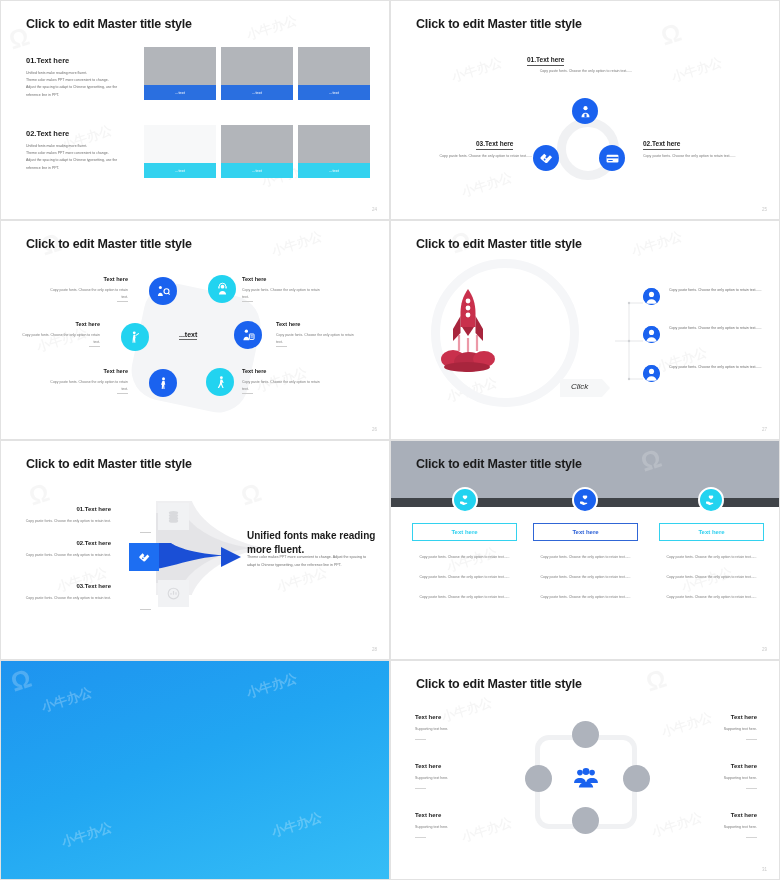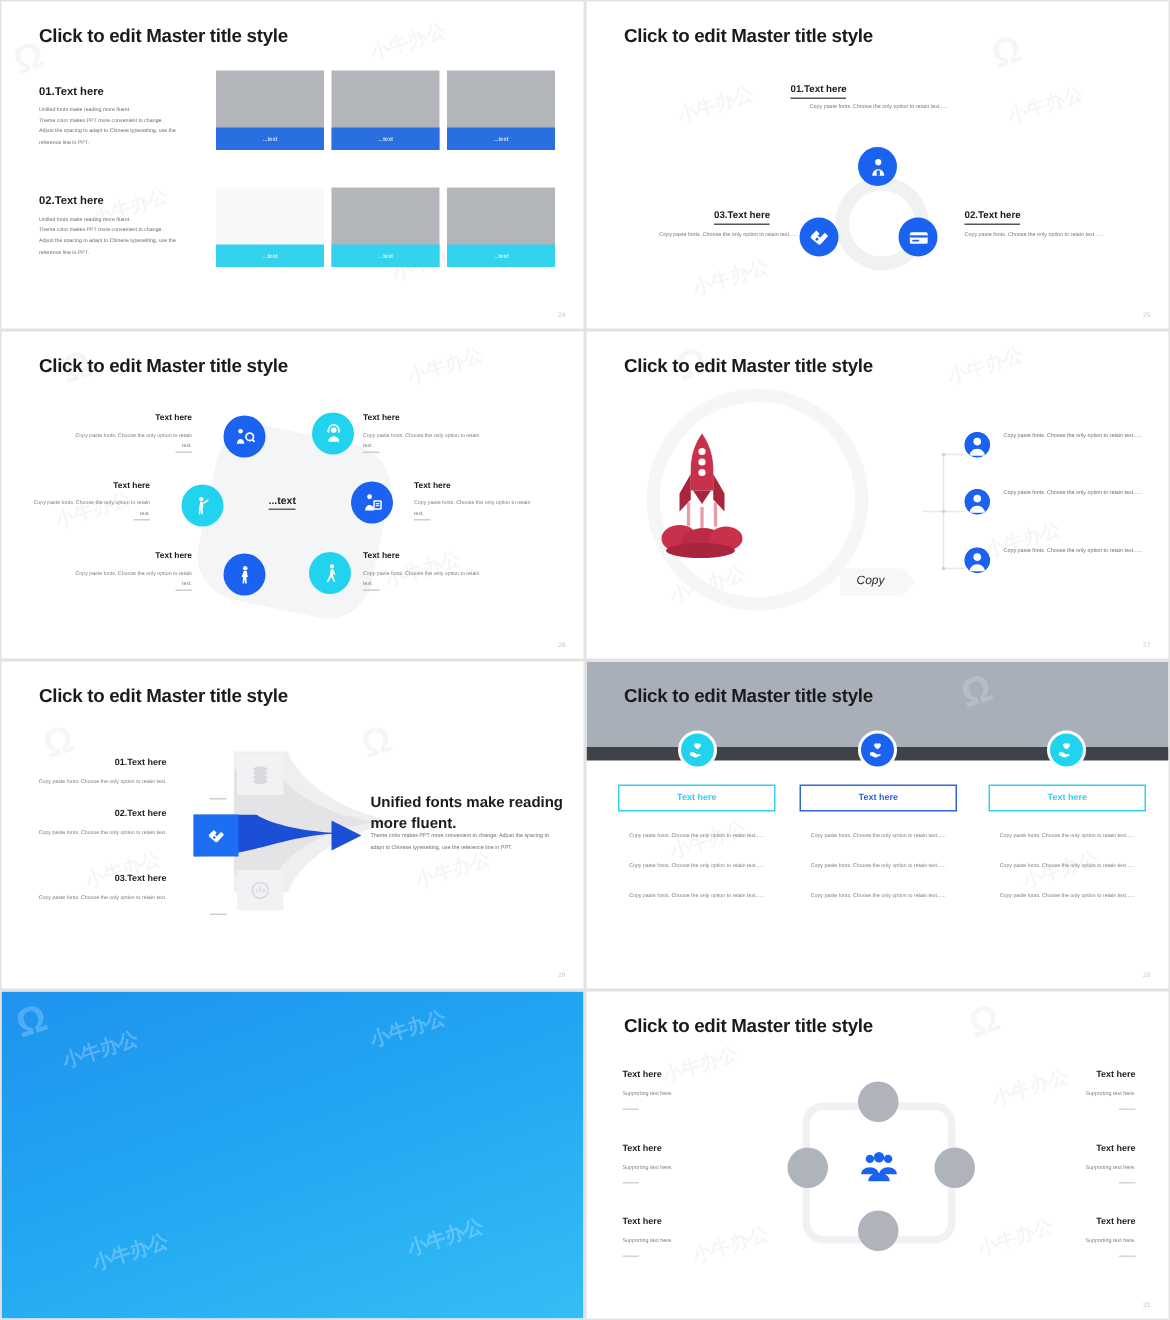--- a/index.html
+++ b/index.html
@@ -275,21 +275,21 @@
         <path d="M30 52v16M39 55v15M48 52v16" stroke="#e0576f" stroke-width="2.2" opacity="0.6"></path>
         <ellipse cx="24" cy="76" rx="12" ry="9" fill="#c9304c"></ellipse>
         <ellipse cx="40" cy="79" rx="15" ry="10" fill="#b92b46"></ellipse>
         <ellipse cx="55" cy="76" rx="11" ry="8" fill="#c9304c"></ellipse>
         <ellipse cx="38" cy="84" rx="23" ry="5" fill="#a8253d"></ellipse>
       </svg>
 
       <svg style="position:absolute;left:168px;top:155px;" width="52" height="24" viewBox="0 0 52 24">
         <path d="M1 3h42l8 9-8 9H1z" fill="#f6f7f8"></path>
       </svg>
-      <div class="s4-text" style="left:180px;top:161px;">Copy</div>
+      <div class="s4-text" style="left:180px;top:161px;">Click</div>
 
       <svg style="position:absolute;left:222px;top:70px;" width="40" height="100" viewBox="0 0 40 100">
         <path d="M2 50h14M16 12v76M16 12h14M16 50h14M16 88h14" stroke="#e6e7e9" stroke-width="1" fill="none"></path>
         <circle cx="16" cy="12" r="1.2" fill="#cfd1d4"></circle>
           <circle cx="16" cy="50" r="1.2" fill="#cfd1d4"></circle>
           <circle cx="16" cy="88" r="1.2" fill="#cfd1d4"></circle>
       </svg>
 
       <div class="av" style="left:252px;top:67px;">
         <svg width="17" height="17" viewBox="0 0 24 24">

